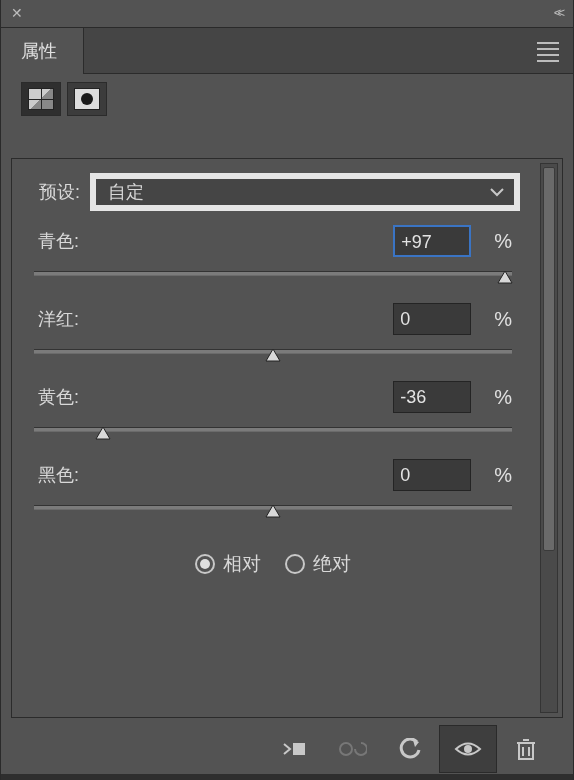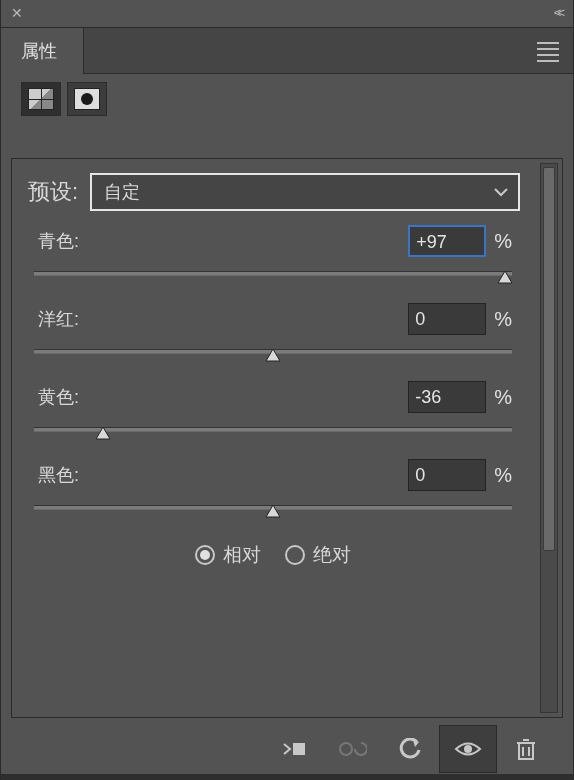--- a/index.html
+++ b/index.html
@@ -153,28 +153,28 @@
   }
 
   .dropdown-row {
     display: flex;
     align-items: center;
     margin-bottom: 14px;
     gap: 10px;
   }
   .dropdown-row .row-label {
     width: 54px;
-    text-align: center;
-    font-size: 22px;
+    text-align: right;
+    font-size: 18px;
   }
   .dropdown {
     flex: 1;
     height: 38px;
     background: #454545;
-    border: 2px solid #e5e5e5;
+    border: 6px solid #e5e5e5;
     display: flex;
     align-items: center;
     padding: 0 12px;
     position: relative;
     cursor: pointer;
     font-size: 18px;
   }
   .dropdown .chev {
     position: absolute;
     right: 10px;
@@ -200,21 +200,21 @@
     justify-content: space-between;
     margin-bottom: 10px;
   }
   .slider-label {
     font-size: 18px;
     margin-left: 8px;
   }
   .slider-right {
     display: flex;
     align-items: center;
-    gap: 8px;
+    gap: 23px;
   }
   .slider-input {
     width: 78px;
     height: 32px;
     background: #3a3a3a;
     border: 1px solid #242424;
     color: #e4e4e4;
     text-align: left;
     padding: 0 6px;
     font-size: 18px;
@@ -246,21 +246,21 @@
     top: 0px;
     width: 0; height: 0;
     transform: translateX(-50%);
   }
   .thumb svg { display: block; margin-left: -9px; margin-top: 2px; }
 
   .radio-row {
     display: flex;
     justify-content: center;
     gap: 24px;
-    margin-top: 17px;
+    margin-top: 26px;
   }
   .radio {
     display: flex;
     align-items: center;
     gap: 8px;
     cursor: pointer;
     font-size: 19px;
   }
   .radio-circle {
     width: 20px; height: 20px;

